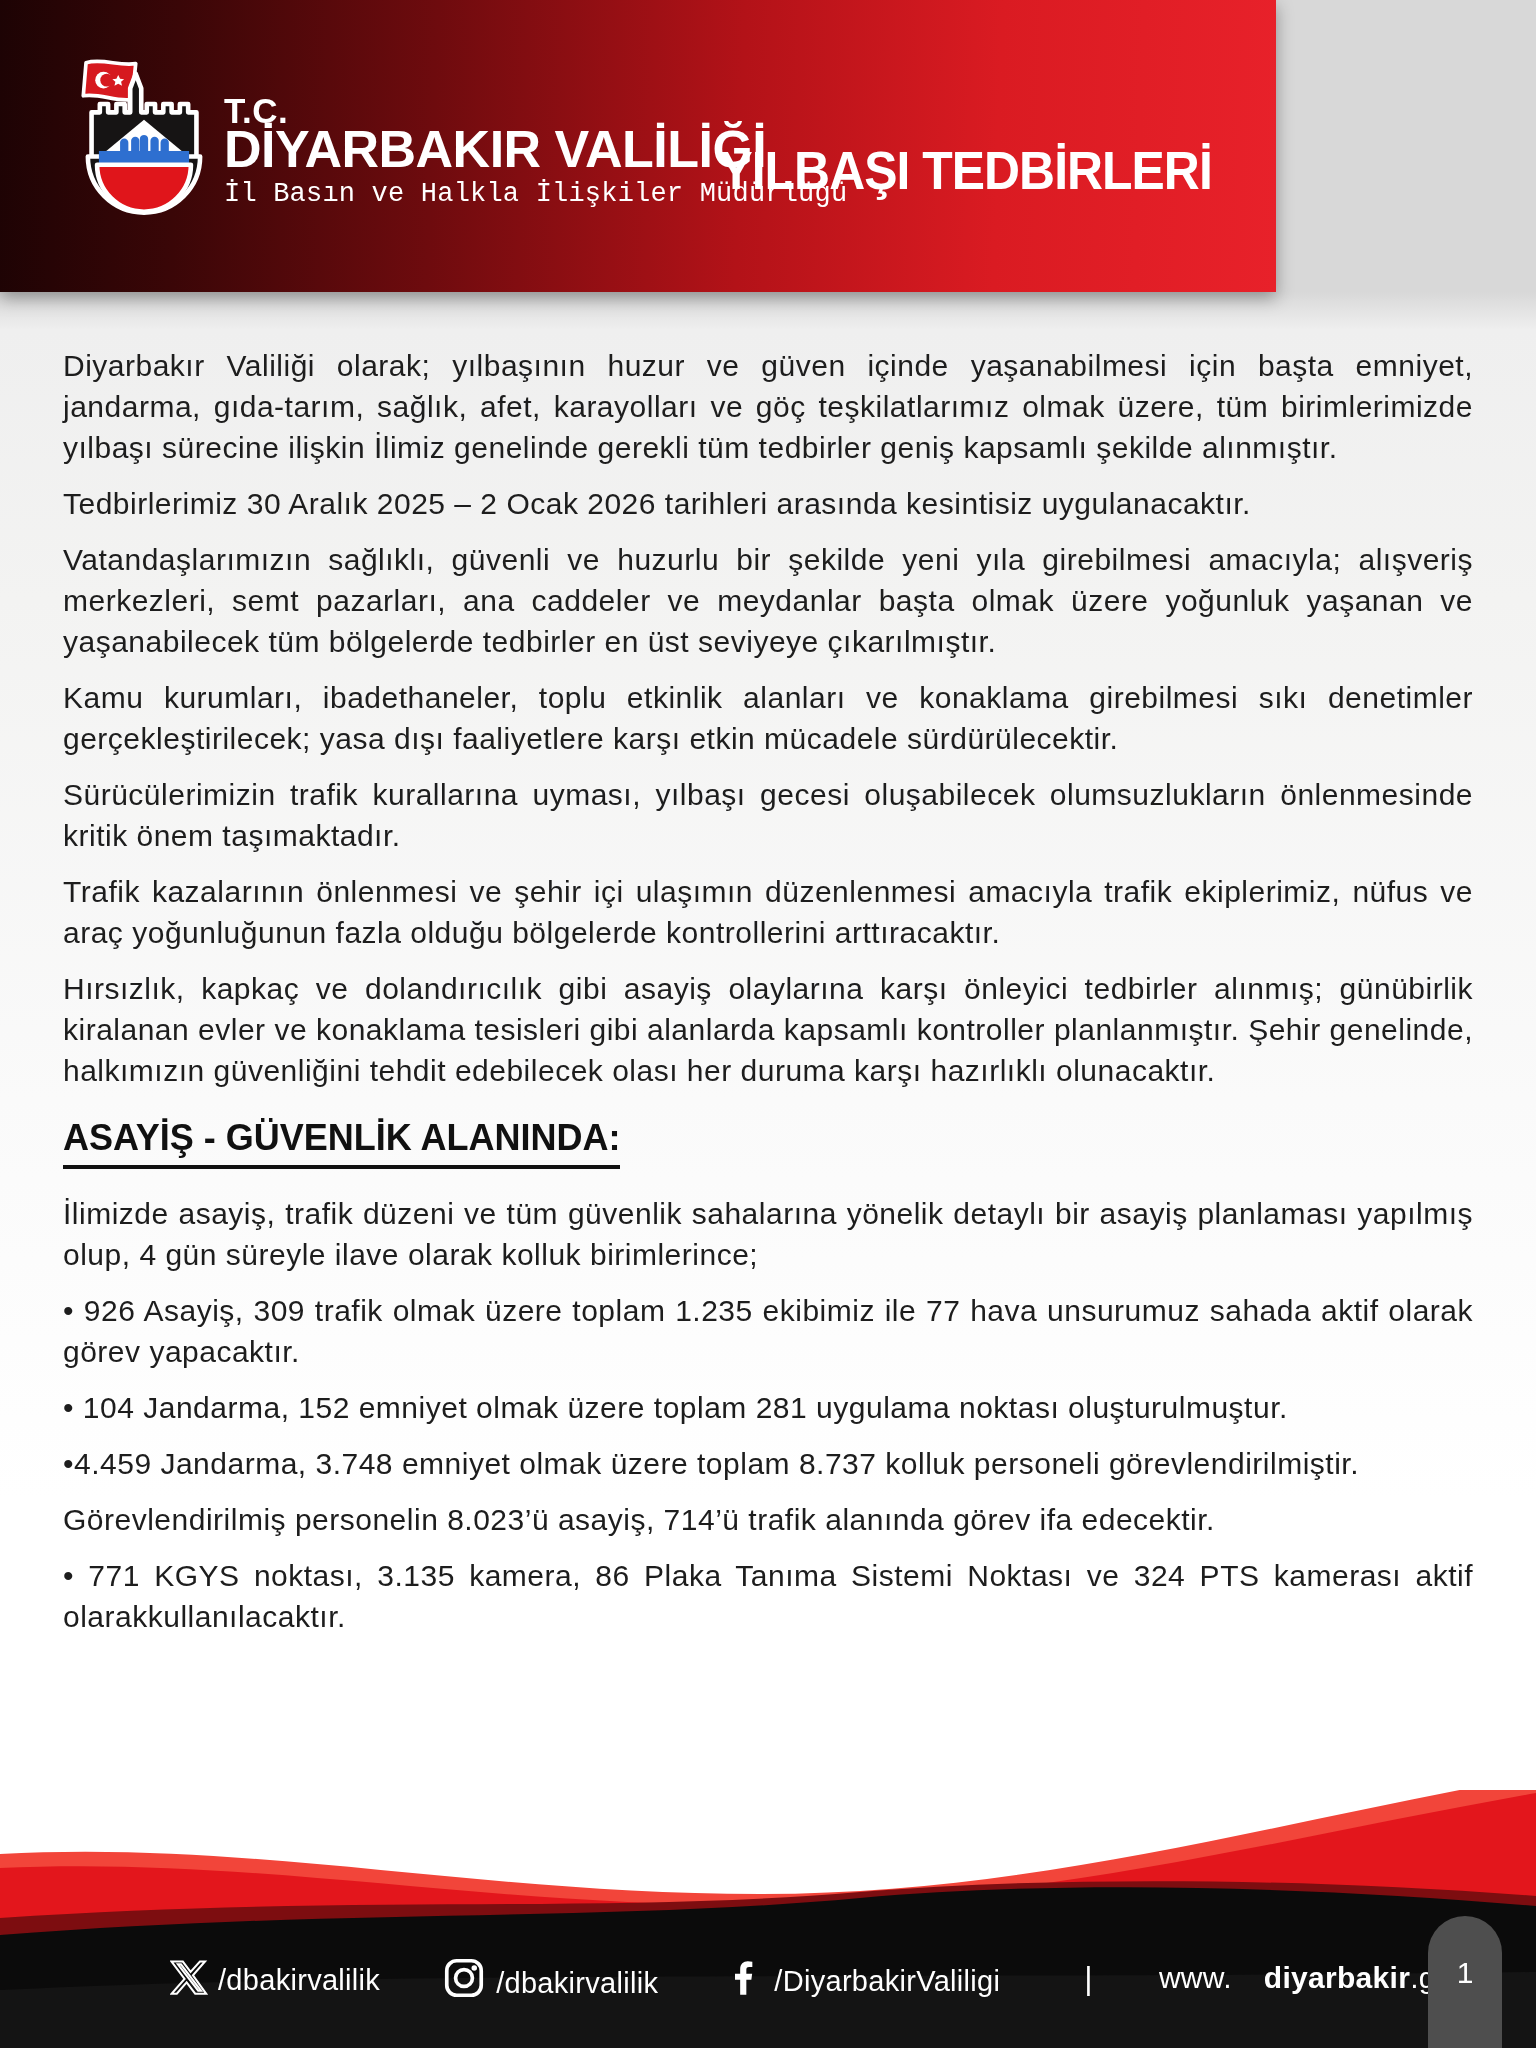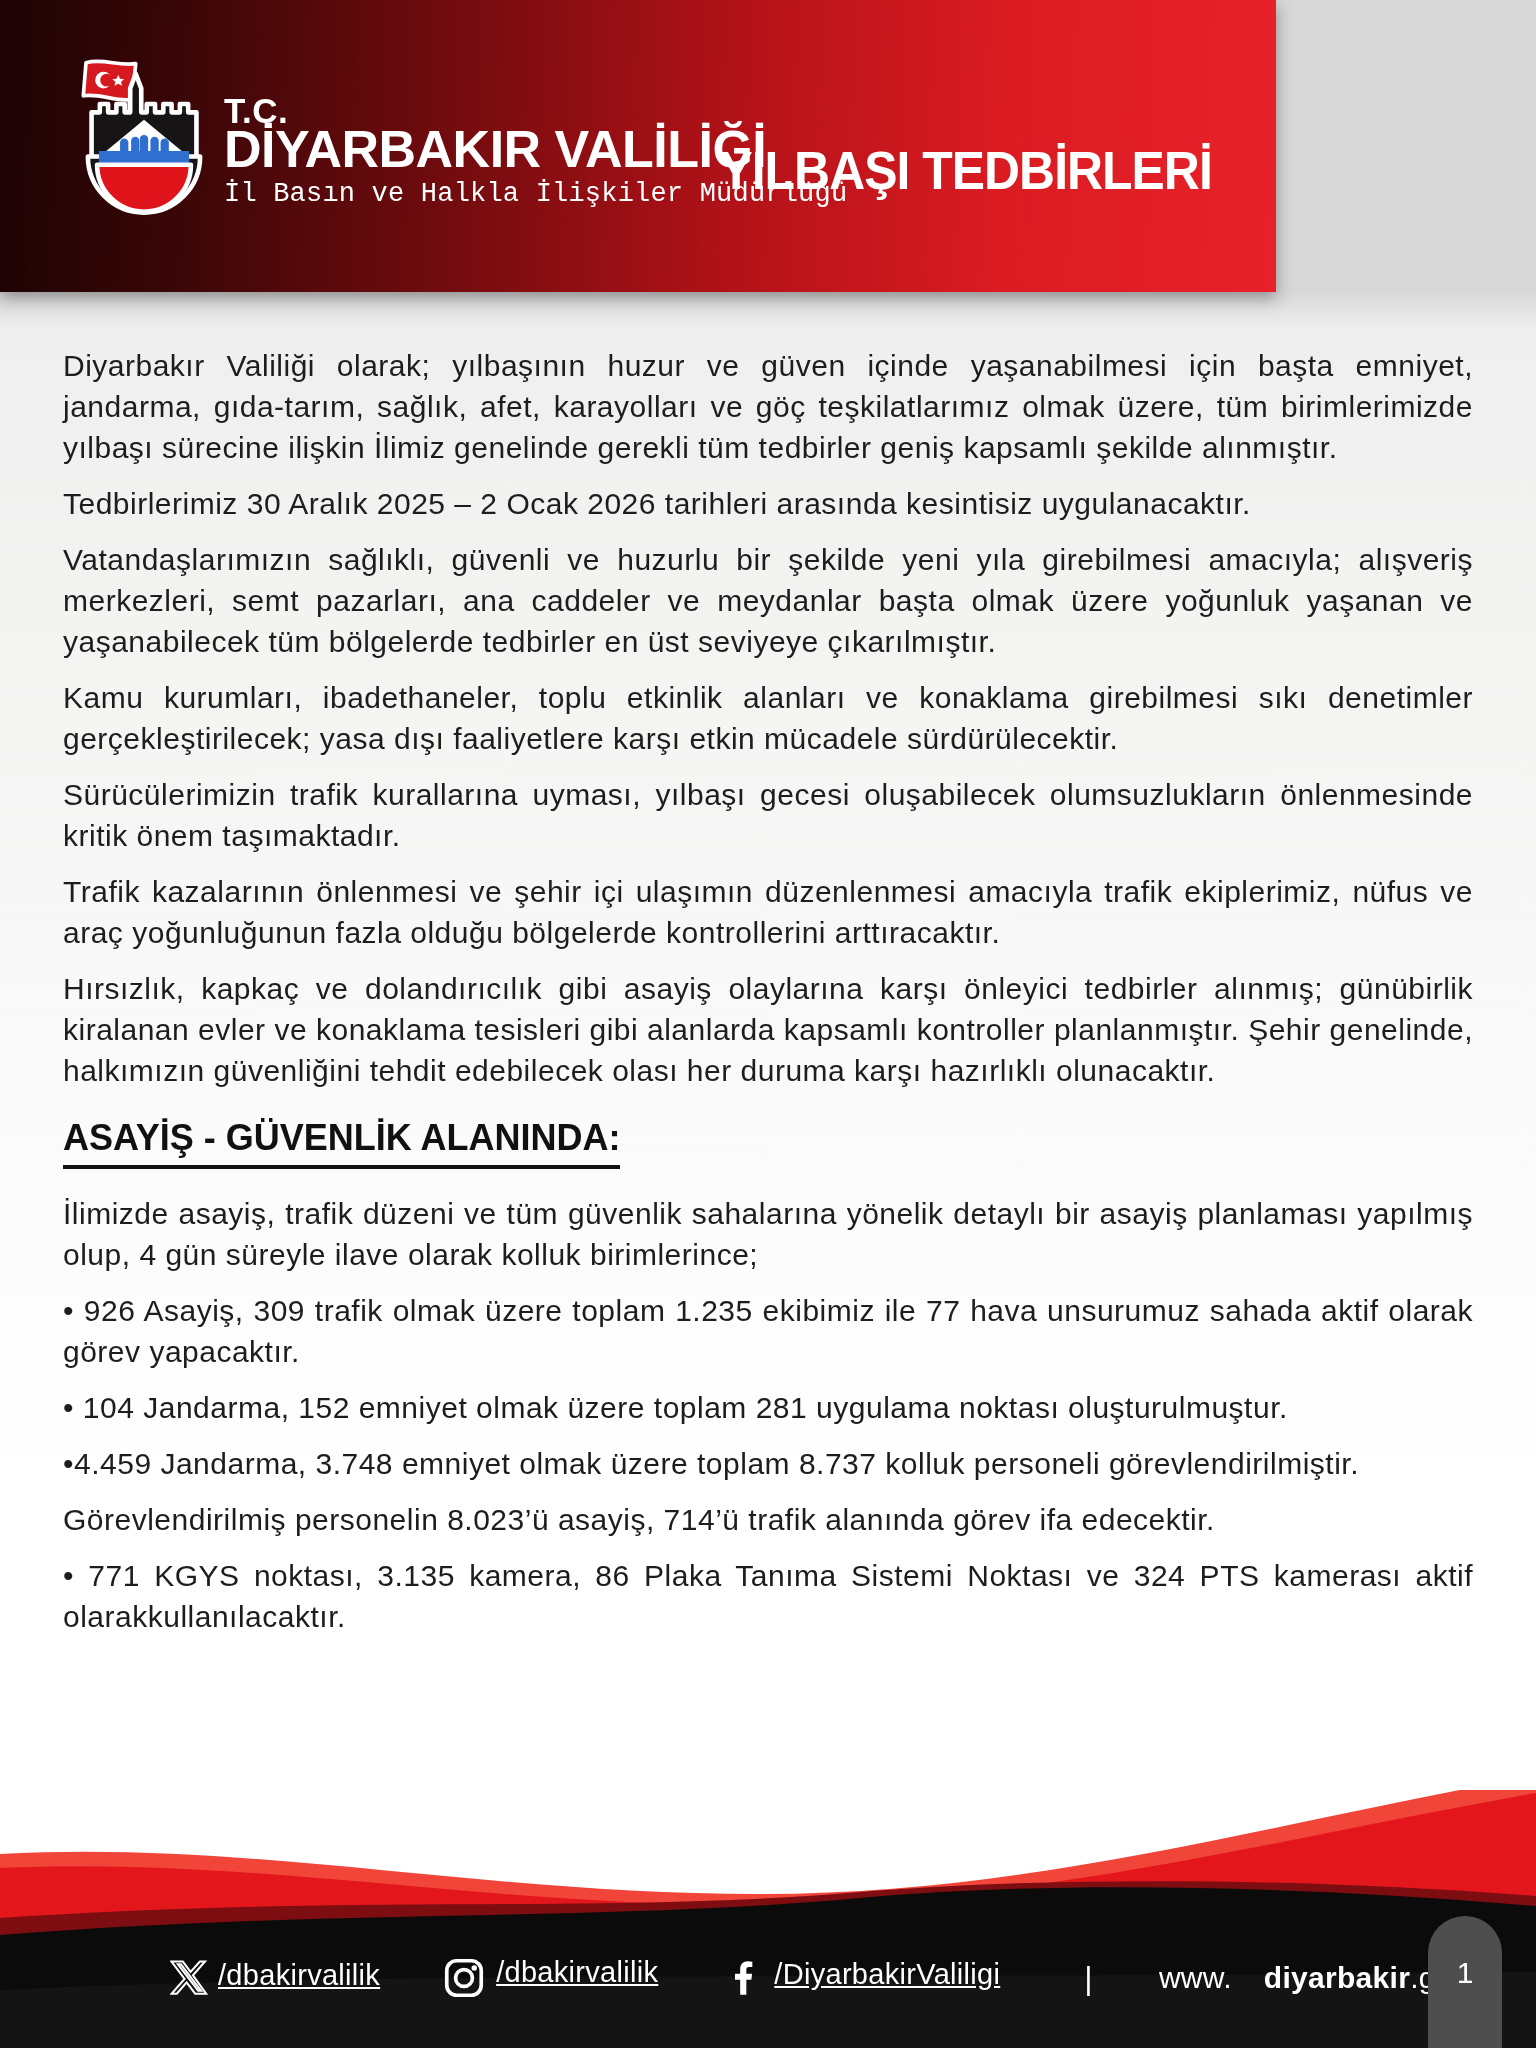--- a/index.html
+++ b/index.html
@@ -53,21 +53,21 @@
   
   .foot{
     position:absolute;left:0;bottom:0;width:1536px;height:110px;z-index:6;
     color:#fff;
   }
   .social{
     position:absolute;left:170px;top:18px;
     display:flex;align-items:center;white-space:nowrap;
     font-size:29px;font-weight:500;letter-spacing:.3px;
   }
-  .social .grp{display:flex;align-items:flex-start;text-decoration:underline;}
+  .social .grp{display:flex;align-items:flex-end;}
   .social .grp svg{display:block;}
   .social .handle{margin-left:10px;}
   .gap1{margin-left:62px;}
   .gap2{margin-left:66px;}
   .divider{margin-left:84px;font-weight:300;font-size:32px;}
   .website{margin-left:66px;font-size:30px;}
   .website .b{font-weight:800;margin-left:32px;}
   .pagepill{
     position:absolute;left:1428px;top:-22px;width:74px;height:132px;
     background:#4e4e4e;border-radius:37px 37px 0 0;

